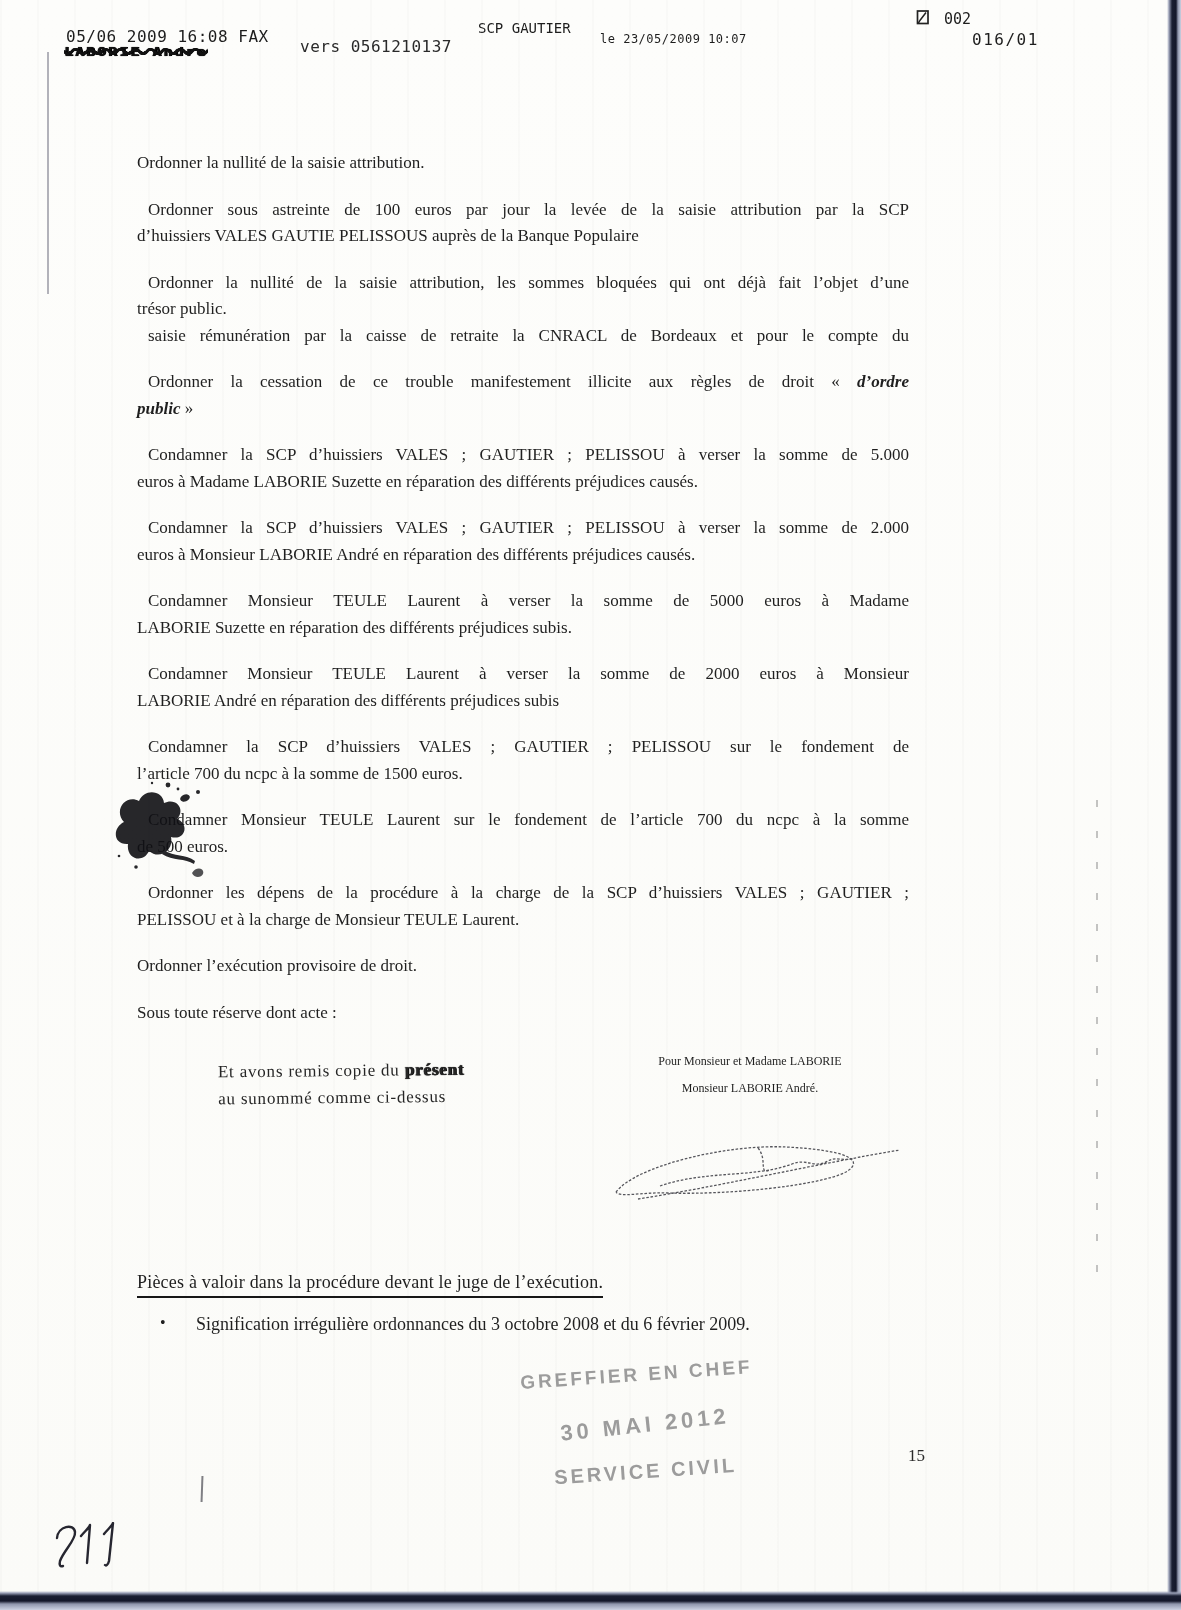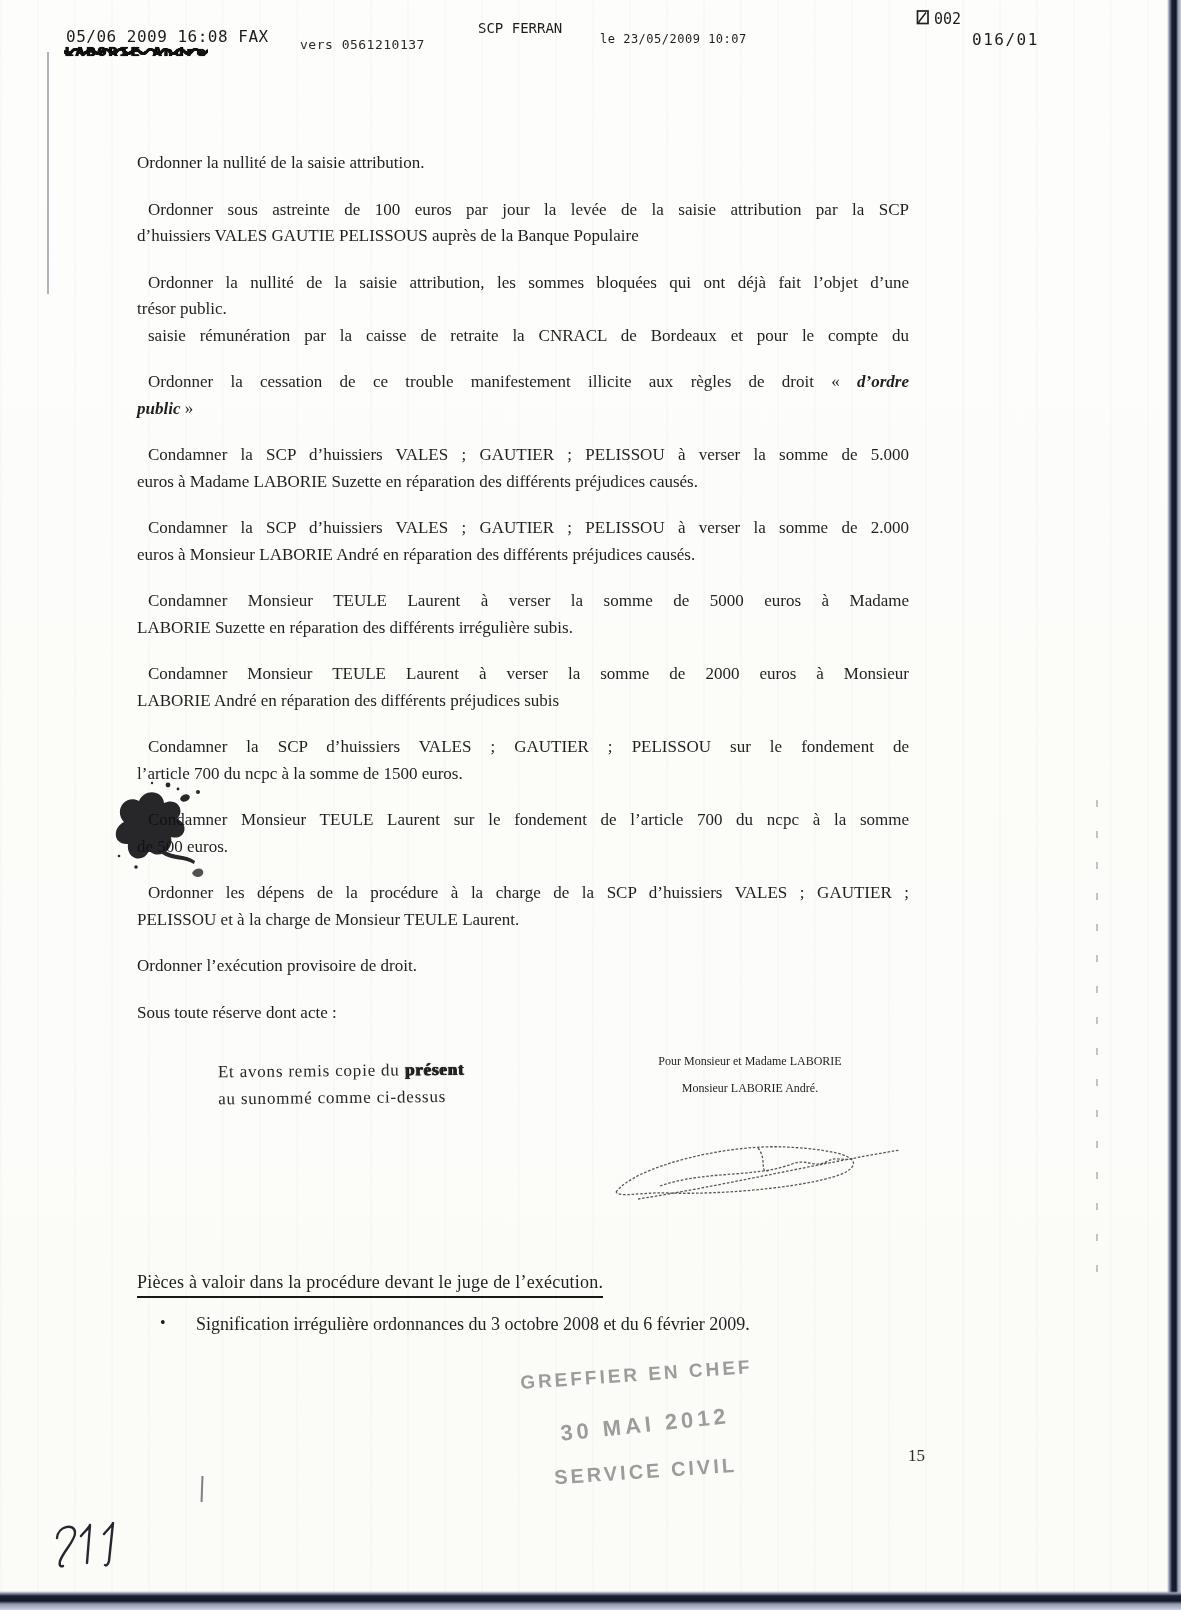--- a/index.html
+++ b/index.html
@@ -15,24 +15,24 @@
     background:linear-gradient(to right, rgba(155,161,184,0) 0, #9ba1b8 2px, #1b1f33 5px, #14172a 9px, #8f95ac 11px, #ccd1e2 14px);}
   .edge-bottom{position:absolute; left:0; bottom:0; width:100%; height:19px;
     background:linear-gradient(to bottom, rgba(155,161,184,0) 0, #9ba1b8 2px, #1b1f33 5px, #14172a 10px, #8f95ac 13px, #ccd1e2 19px);}
   
   .fax{position:absolute; font-family:"DejaVu Sans Mono", monospace; color:#1d1d1d; white-space:nowrap;}
   .fax-datetime{left:66px; top:27px; font-size:16px; letter-spacing:.5px;}
   .fax-sender{left:64px; top:43px; font-size:15px; font-weight:bold; letter-spacing:2px;
     color:#121212; filter:blur(.5px); transform:scaleY(.82);
     text-decoration:line-through; text-decoration-style:wavy; text-decoration-thickness:3px;
     text-shadow:0 0 1px #000, 1px 0 0 #000;}
-  .fax-to{left:300px; top:37px; font-size:13px; letter-spacing:.5px; color:#2a2a2a;}
+  .fax-to{left:300px; top:37px; font-size:16px; letter-spacing:.5px; color:#2a2a2a;}
   .fax-office{left:478px; top:20px; font-size:14px;}
   .fax-received{left:600px; top:32px; font-size:12px; letter-spacing:.5px;}
-  .fax-counter{left:916px; top:9px; font-size:15px; display:flex; align-items:center; gap:4px;}
+  .fax-counter{left:916px; top:9px; font-size:15px; display:flex; align-items:center; gap:14px;}
   .fax-pageind{left:972px; top:30px; font-size:16px; letter-spacing:1.5px;}
   
   .margin-line{position:absolute; left:47px; top:52px; width:2px; height:242px; background:#8b8b97; opacity:.65;}
   .dash-line{position:absolute; left:1096px; top:800px; width:2px; height:482px; opacity:.5;
     background:repeating-linear-gradient(to bottom,#8a8a8a 0 7px, transparent 7px 31px);}
   .pen-tick{position:absolute; left:201px; top:1476px; width:2px; height:26px; background:#55555e; opacity:.75; transform:rotate(2deg);}
   
   .body{position:absolute; left:137px; top:150px; width:772px; font-size:17px;}
   .para{margin:0 0 20px 0; padding:0;}
   .ln{display:block; line-height:26.5px;}
@@ -65,21 +65,21 @@
 
   <div class="edge-right"></div>
   <div class="edge-bottom"></div>
   <div class="margin-line"></div>
   <div class="dash-line"></div>
   <div class="pen-tick"></div>
 
   <div class="fax fax-datetime">05/06 2009 16:08 FAX</div>
   <div class="fax fax-sender">LABORIE Andre</div>
   <div class="fax fax-to">vers 0561210137</div>
-  <div class="fax fax-office">SCP FERRAN</div>
+  <div class="fax fax-office">SCP GAUTIER</div>
   <div class="fax fax-received">le 23/05/2009 10:07</div>
   <div class="fax fax-counter">
     <span><svg width="14" height="16" viewBox="0 0 14 16">
           <rect x="1.5" y="2" width="10.5" height="12.5" fill="none" stroke="#222" stroke-width="1.7"></rect>
           <path d="M3.5 12 L10 3.5 M3.5 12 l-1.2 2.4" stroke="#222" stroke-width="1.5" fill="none"></path>
         </svg></span>
     <span>002</span>
   </div>
   <div class="fax fax-pageind">016/01</div>
 
@@ -103,21 +103,21 @@
     <p class="para">
       <span class="ln j">Condamner la SCP d’huissiers VALES ; GAUTIER ; PELISSOU à verser la somme de 5.000</span>
       <span class="ln">euros à Madame LABORIE Suzette en réparation des différents préjudices causés.</span>
     </p>
     <p class="para">
       <span class="ln j">Condamner la SCP d’huissiers VALES ; GAUTIER ; PELISSOU à verser la somme de 2.000</span>
       <span class="ln">euros à Monsieur LABORIE André en réparation des différents préjudices causés.</span>
     </p>
     <p class="para">
       <span class="ln j">Condamner Monsieur TEULE Laurent à verser la somme de 5000 euros à Madame</span>
-      <span class="ln">LABORIE Suzette en réparation des différents irrégulière subis.</span>
+      <span class="ln">LABORIE Suzette en réparation des différents préjudices subis.</span>
     </p>
     <p class="para">
       <span class="ln j">Condamner Monsieur TEULE Laurent à verser la somme de 2000 euros à Monsieur</span>
       <span class="ln">LABORIE André en réparation des différents préjudices subis</span>
     </p>
     <p class="para">
       <span class="ln j">Condamner la SCP d’huissiers VALES ; GAUTIER ; PELISSOU sur le fondement de</span>
       <span class="ln">l’article 700 du ncpc à la somme de 1500 euros.</span>
     </p>
     <p class="para">

